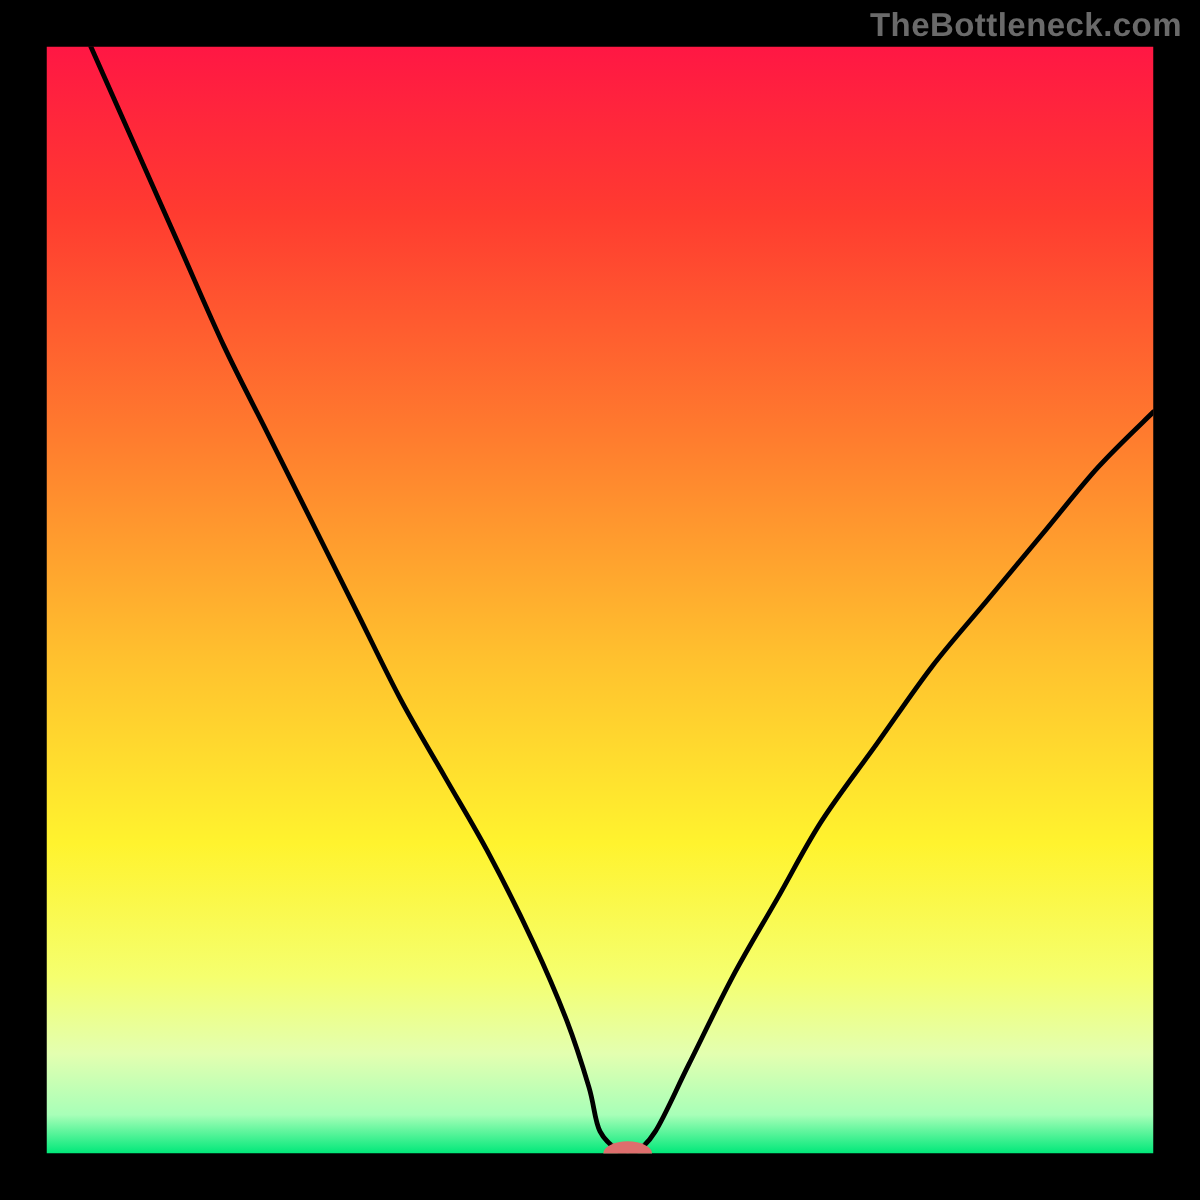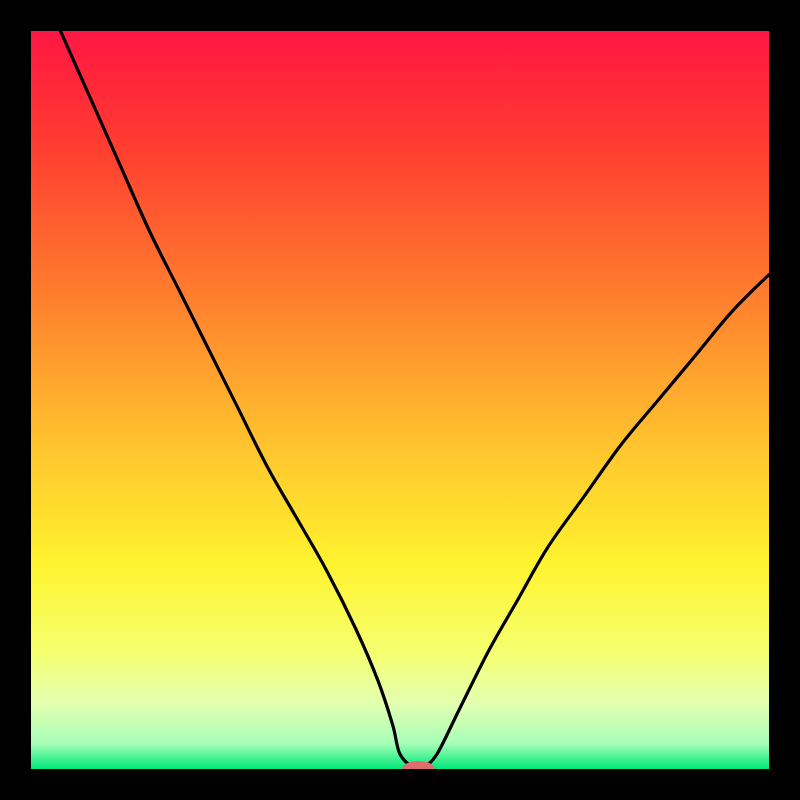--- a/index.html
+++ b/index.html
@@ -32,20 +32,21 @@
     top: 31px;
     width: 738px;
     height: 738px;
     display: block;
   }
 </style>
 </head>
 <body>
 
 <div class="frame">
+  <div class="attribution">TheBottleneck.com</div>
 
   <svg class="plot" viewBox="0 0 738 738" preserveAspectRatio="none">
     <defs>
       <linearGradient id="bg-grad" x1="0" y1="0" x2="0" y2="1">
           <stop offset="0.00%" stop-color="#ff1744"></stop>
           <stop offset="15.00%" stop-color="#ff3b30"></stop>
           <stop offset="35.00%" stop-color="#ff7b2e"></stop>
           <stop offset="55.00%" stop-color="#ffc02e"></stop>
           <stop offset="72.00%" stop-color="#fff32e"></stop>
           <stop offset="84.00%" stop-color="#f5ff6e"></stop>

